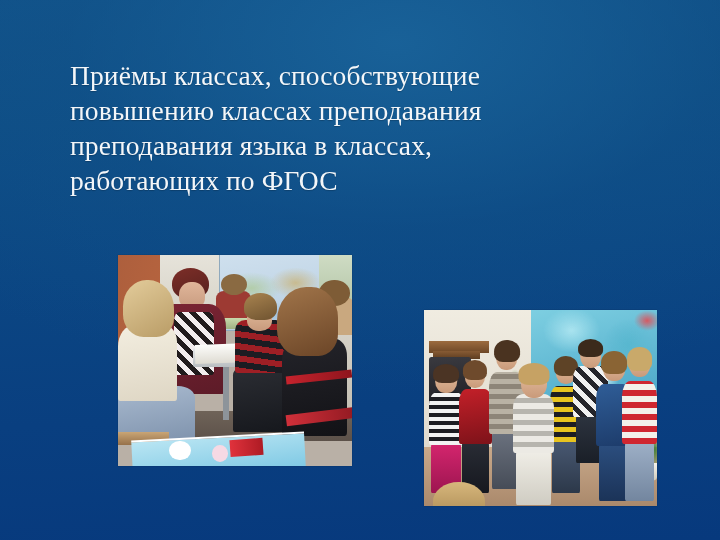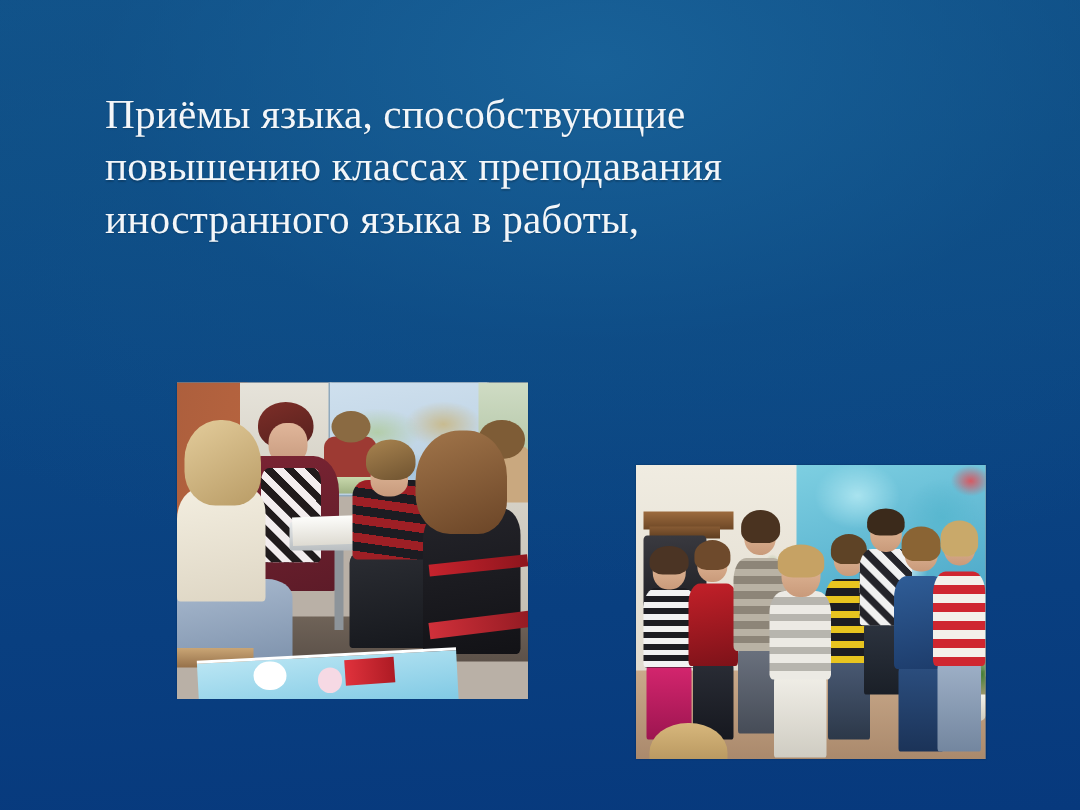--- a/index.html
+++ b/index.html
@@ -239,23 +239,24 @@
 
   .R-fg-head { left:4%; top:88%; width:22%; height:20%;
       border-radius:50% 50% 30% 30%; background: linear-gradient(180deg,#d7b77c,#a78650); }
 </style>
 </head>
 <body>
 
 <div class="slide">
 
   <div class="title-block">
-    <div class="title-line">Приёмы языка, способствующие</div>
+    <div class="title-line">Приёмы классах, способствующие</div>
     <div class="title-line">повышению классах преподавания</div>
-    <div class="title-line">иностранного языка в работы,</div>
+    <div class="title-line">преподавания языка в классах,</div>
+    <div class="title-line">работающих по ФГОС</div>
   </div>
 
   <div class="photo photo-left">
     <div class="ph-layer L-wall-left"></div>
     <div class="ph-layer L-wall-mid"></div>
     <div class="ph-layer L-map"></div>
     <div class="ph-layer L-board"></div>
     <div class="ph-layer L-wall-right"></div>
     <div class="ph-layer L-bk1-body"></div>
     <div class="ph-layer L-bk1-hair"></div>

